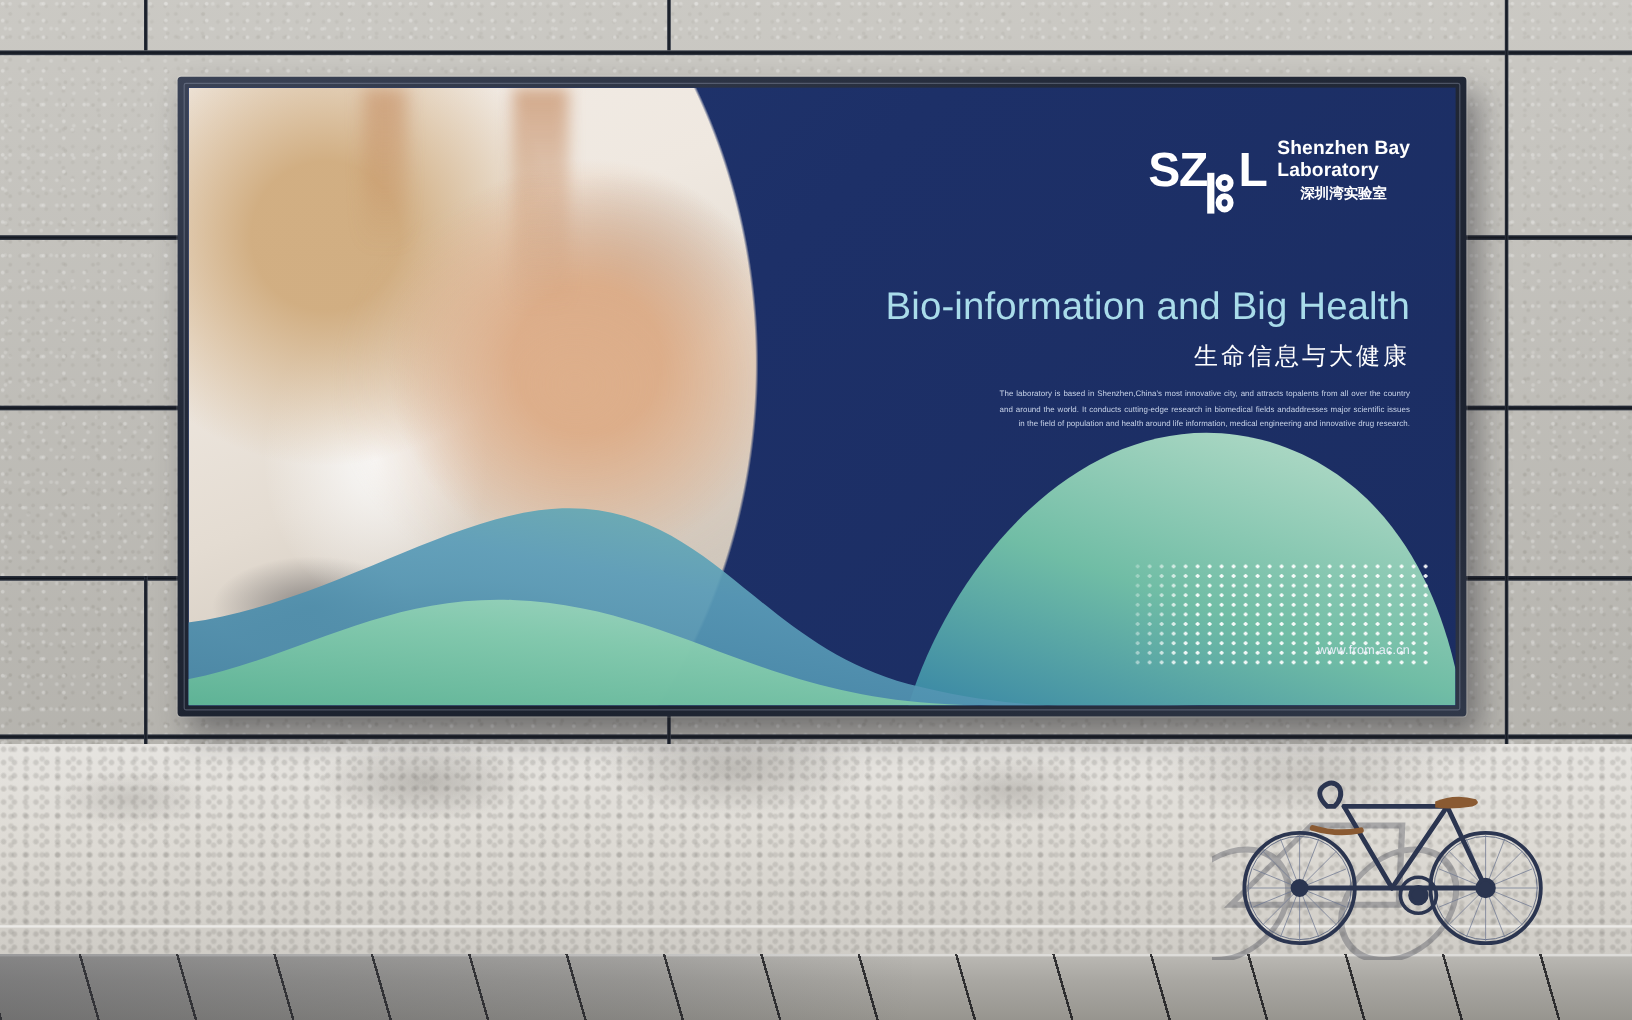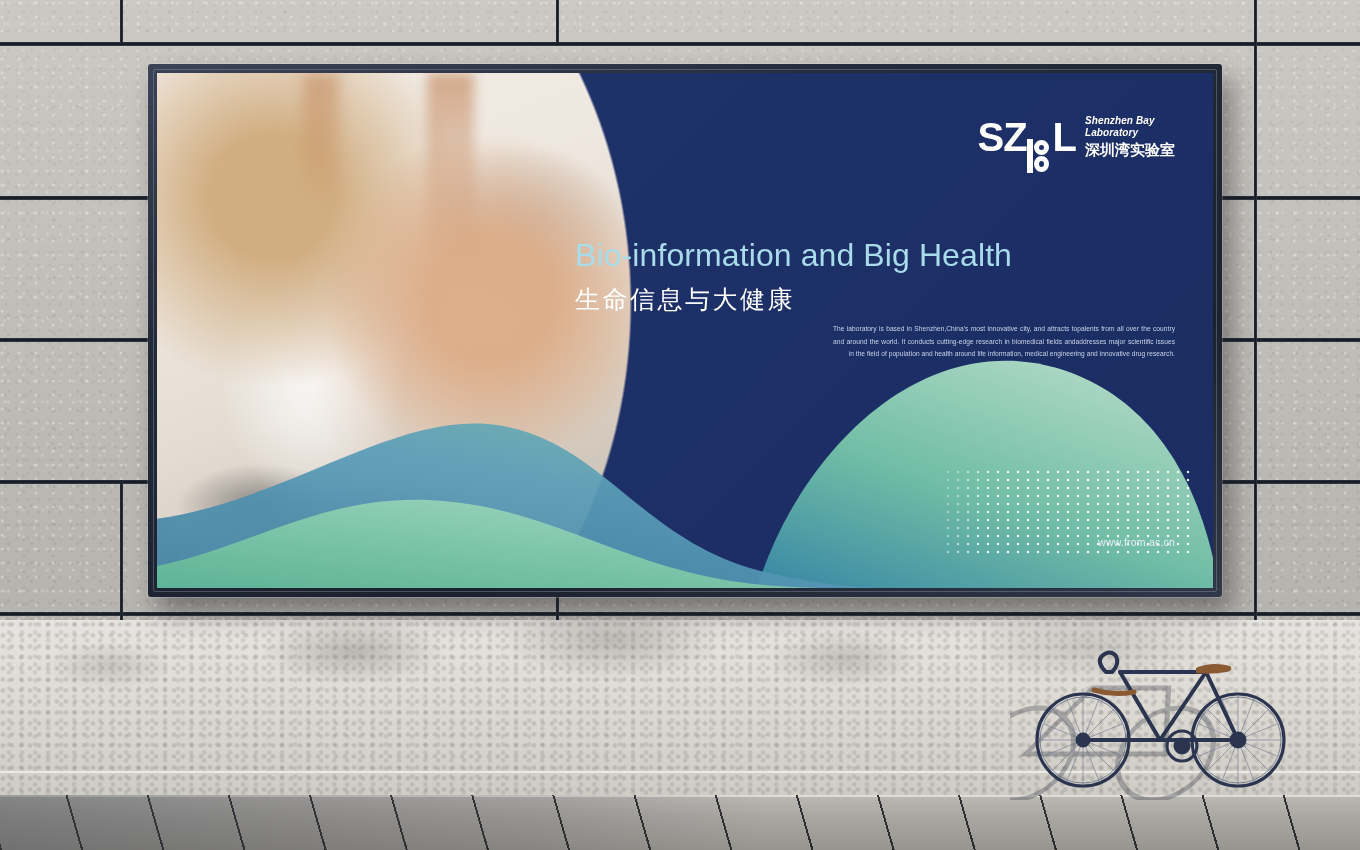--- a/index.html
+++ b/index.html
@@ -133,28 +133,28 @@
   .logo{ position:absolute; right:38px; top:42px; display:flex; align-items:center; gap:9px; }
   .logo-mark{ font-size:40px; line-height:.92; font-weight:800; color:#ffffff;
     letter-spacing:-1px; font-family:"Liberation Sans", sans-serif; display:flex; align-items:center;}
   .logo-mark .b8{ position:relative; display:inline-block; width:26px; }
   .logo-mark .b8 .stem{ position:absolute; left:0; top:2px; width:6px; height:34px; background:#fff; }
   .logo-mark .b8 .o1{ position:absolute; left:7px; top:3px; width:15px; height:15px;
     border:5px solid #fff; border-radius:50%; }
   .logo-mark .b8 .o2{ position:absolute; left:7px; top:19px; width:15px; height:16px;
     border:5px solid #fff; border-radius:50%; }
   .logo-text{ color:#fff; }
-  .logo-text .en{ font-size:10px; font-weight:700; line-height:1.18; letter-spacing:.1px;font-style:italic; }
-  .logo-text .cn{ font-size:15px; font-weight:700; line-height:1.3; margin-top:1px; }
-
-  
-  .headline{ position:absolute; right:38px; top:165px; width:600px; text-align:left; }
+  .logo-text .en{ font-size:16px; font-weight:700; line-height:1.18; letter-spacing:.1px; }
+  .logo-text .cn{ font-size:12px; font-weight:700; line-height:1.3; margin-top:1px;text-align:center; }
+
+  
+  .headline{ position:absolute; right:38px; top:165px; width:600px; text-align:right; }
   .headline .h1{ font-size:32px; font-weight:400; color:#a9dcea; letter-spacing:.1px;
     line-height:1.12; white-space:nowrap; }
-  .headline .h2{ font-size:25px; font-weight:400; color:#ffffff; margin-top:9px;
+  .headline .h2{ font-size:20px; font-weight:400; color:#ffffff; margin-top:9px;
     letter-spacing:2.5px; }
 
   .body-copy{ position:absolute; right:38px; top:250px; width:342px;
     text-align:justify; text-align-last:right;
     font-size:6.6px; line-height:1.92; color:#c8d3e8; letter-spacing:.05px; }
 
   .url{ position:absolute; right:38px; bottom:40px; font-size:10.5px;
     color:#e8eef8; letter-spacing:.2px; }
 
   

